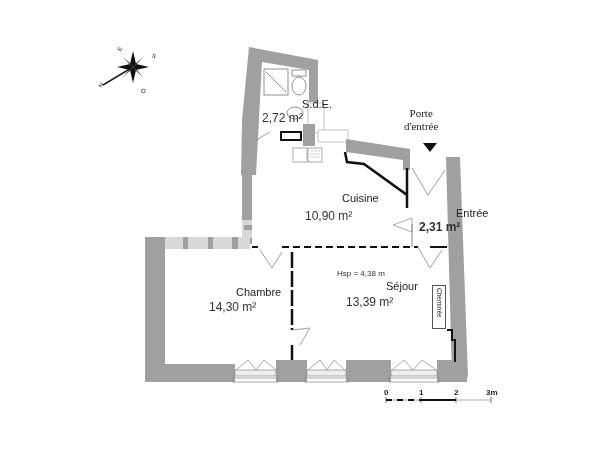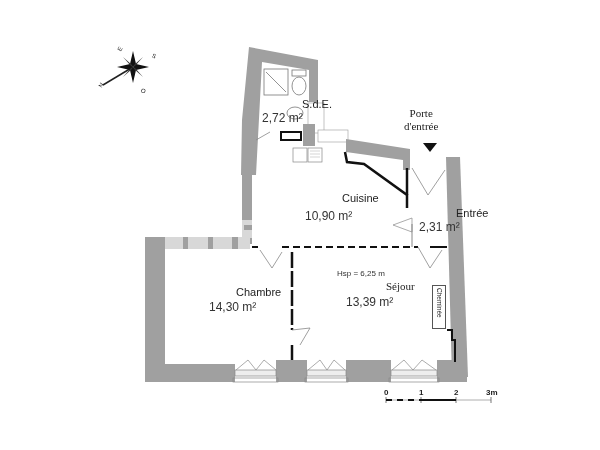--- a/index.html
+++ b/index.html
@@ -132,27 +132,27 @@
 <span class="lbl compass-txt" style="left:99px;top:82px;transform:rotate(-60deg);">N</span>
 <span class="lbl compass-txt" style="left:141px;top:88px;transform:rotate(30deg);">O</span>
 
 <span class="lbl room-name" style="left:261px;top:99px;">S.d.E.</span>
 <span class="lbl room-area" style="left:262px;top:112px;">2,72 m²</span>
 
 <span class="lbl room-name" style="left:301px;top:193px;">Cuisine</span>
 <span class="lbl room-area" style="left:305px;top:210px;">10,90 m²</span>
 
 <span class="lbl room-name" style="left:415px;top:208px;">Entrée</span>
-<span class="lbl room-area" style="left:419px;top:221px;">2,31 m²</span>
+<span class="lbl room-area" style="left:419px;top:221px;font-weight:bold;">2,31 m²</span>
 
 <span class="lbl room-name" style="left:195px;top:287px;">Chambre</span>
 <span class="lbl room-area" style="left:209px;top:301px;">14,30 m²</span>
 
-<span class="lbl note" style="left:337px;top:270px;">Hsp = 6,25 m</span>
-<span class="lbl room-name" style="left:345px;top:281px;font-family:Liberation Serif, serif;">Séjour</span>
+<span class="lbl note" style="left:337px;top:270px;">Hsp = 4,38 m</span>
+<span class="lbl room-name" style="left:345px;top:281px;">Séjour</span>
 <span class="lbl room-area" style="left:346px;top:296px;">13,39 m²</span>
 
 <div class="lbl entry-label" style="left:404px;top:107px;">
   <div>Porte</div>
   <div>d'entrée</div>
 </div>
 
 <div class="cheminee">
   <span>Cheminée</span>
 </div>

